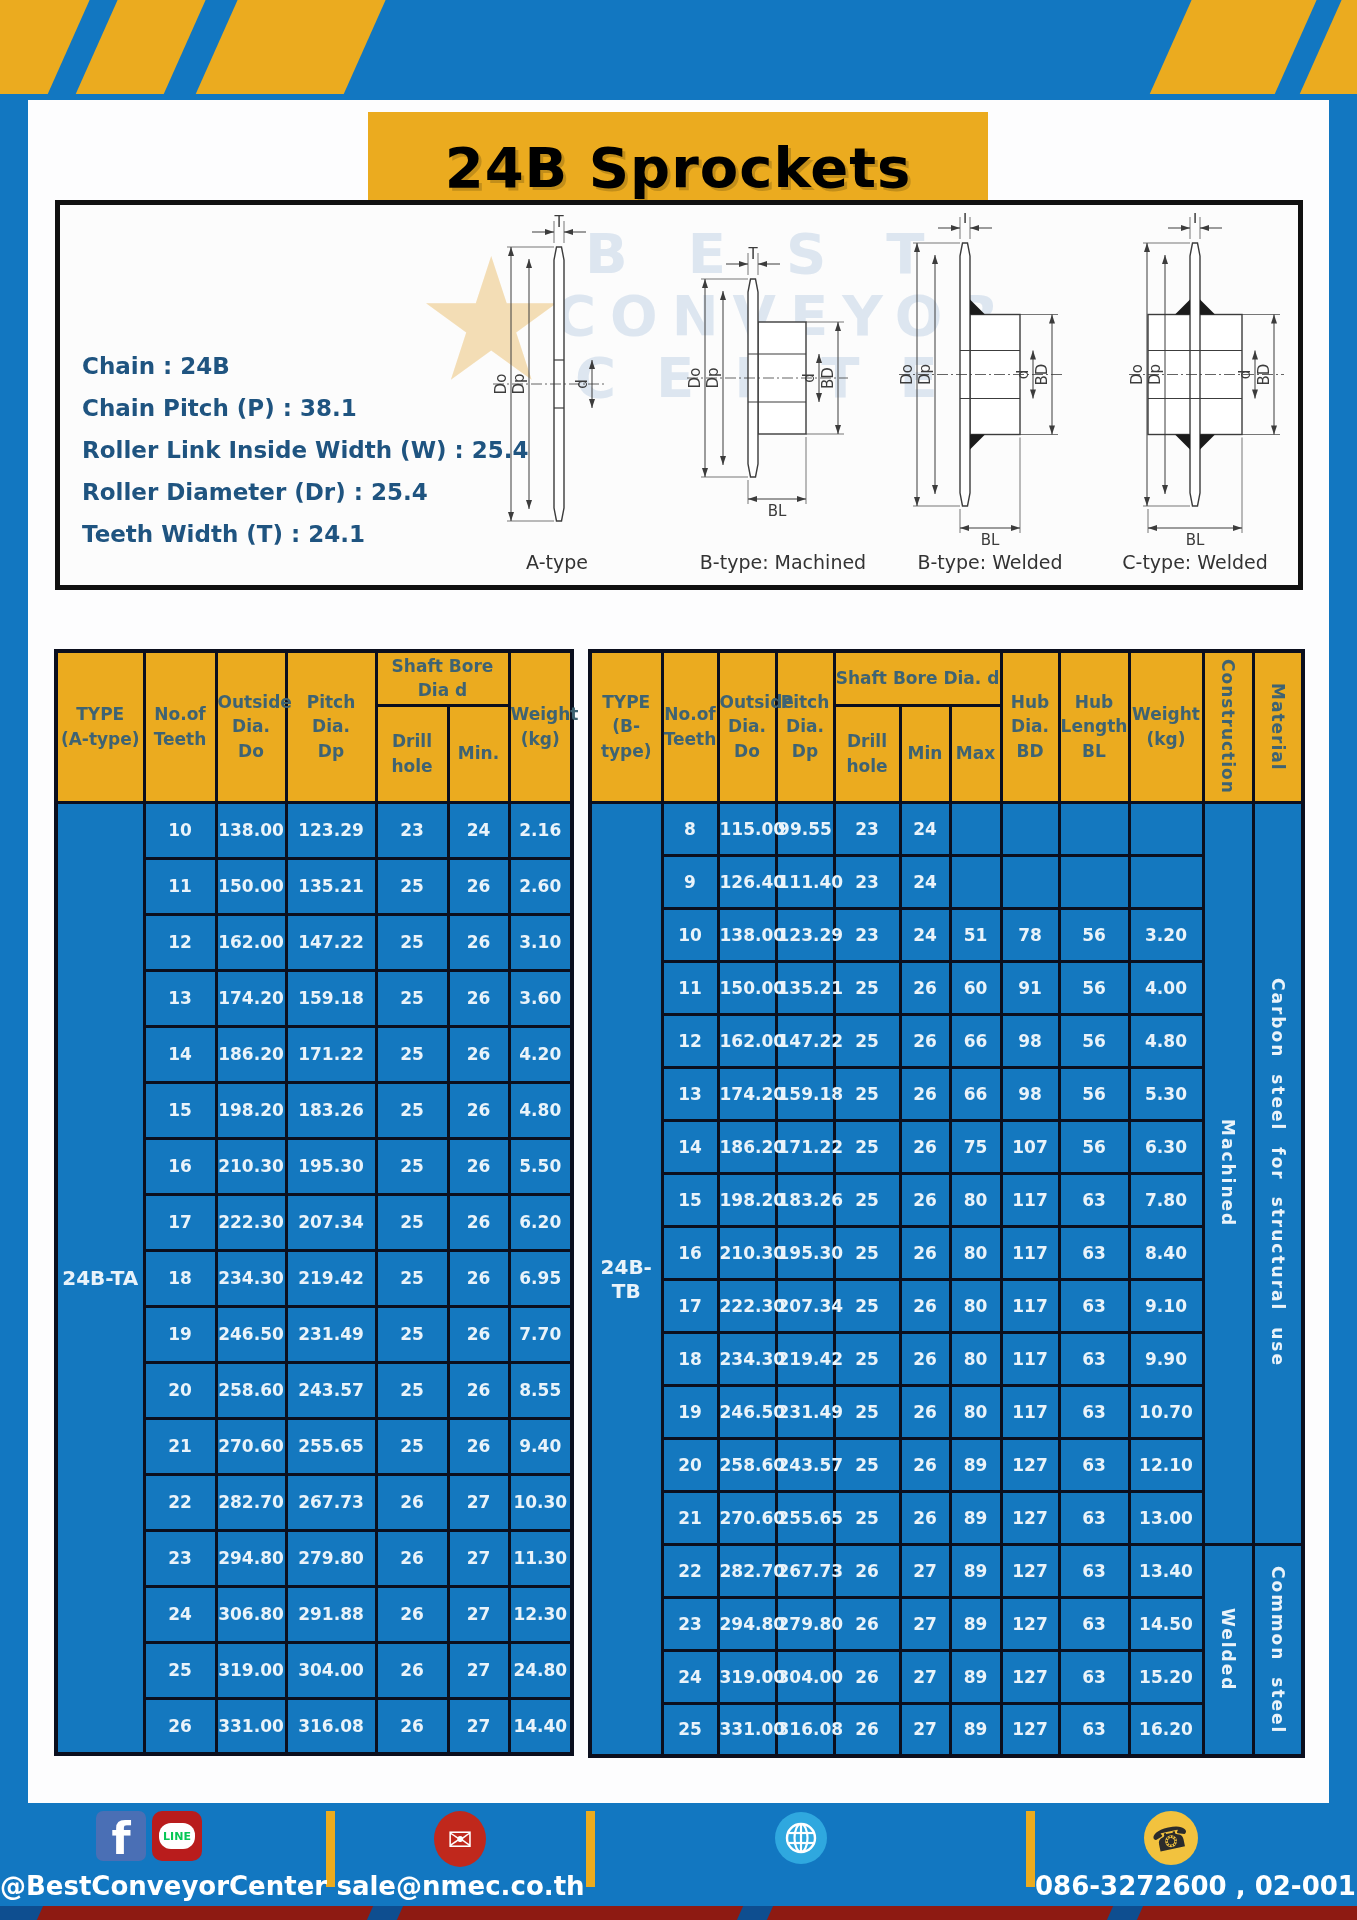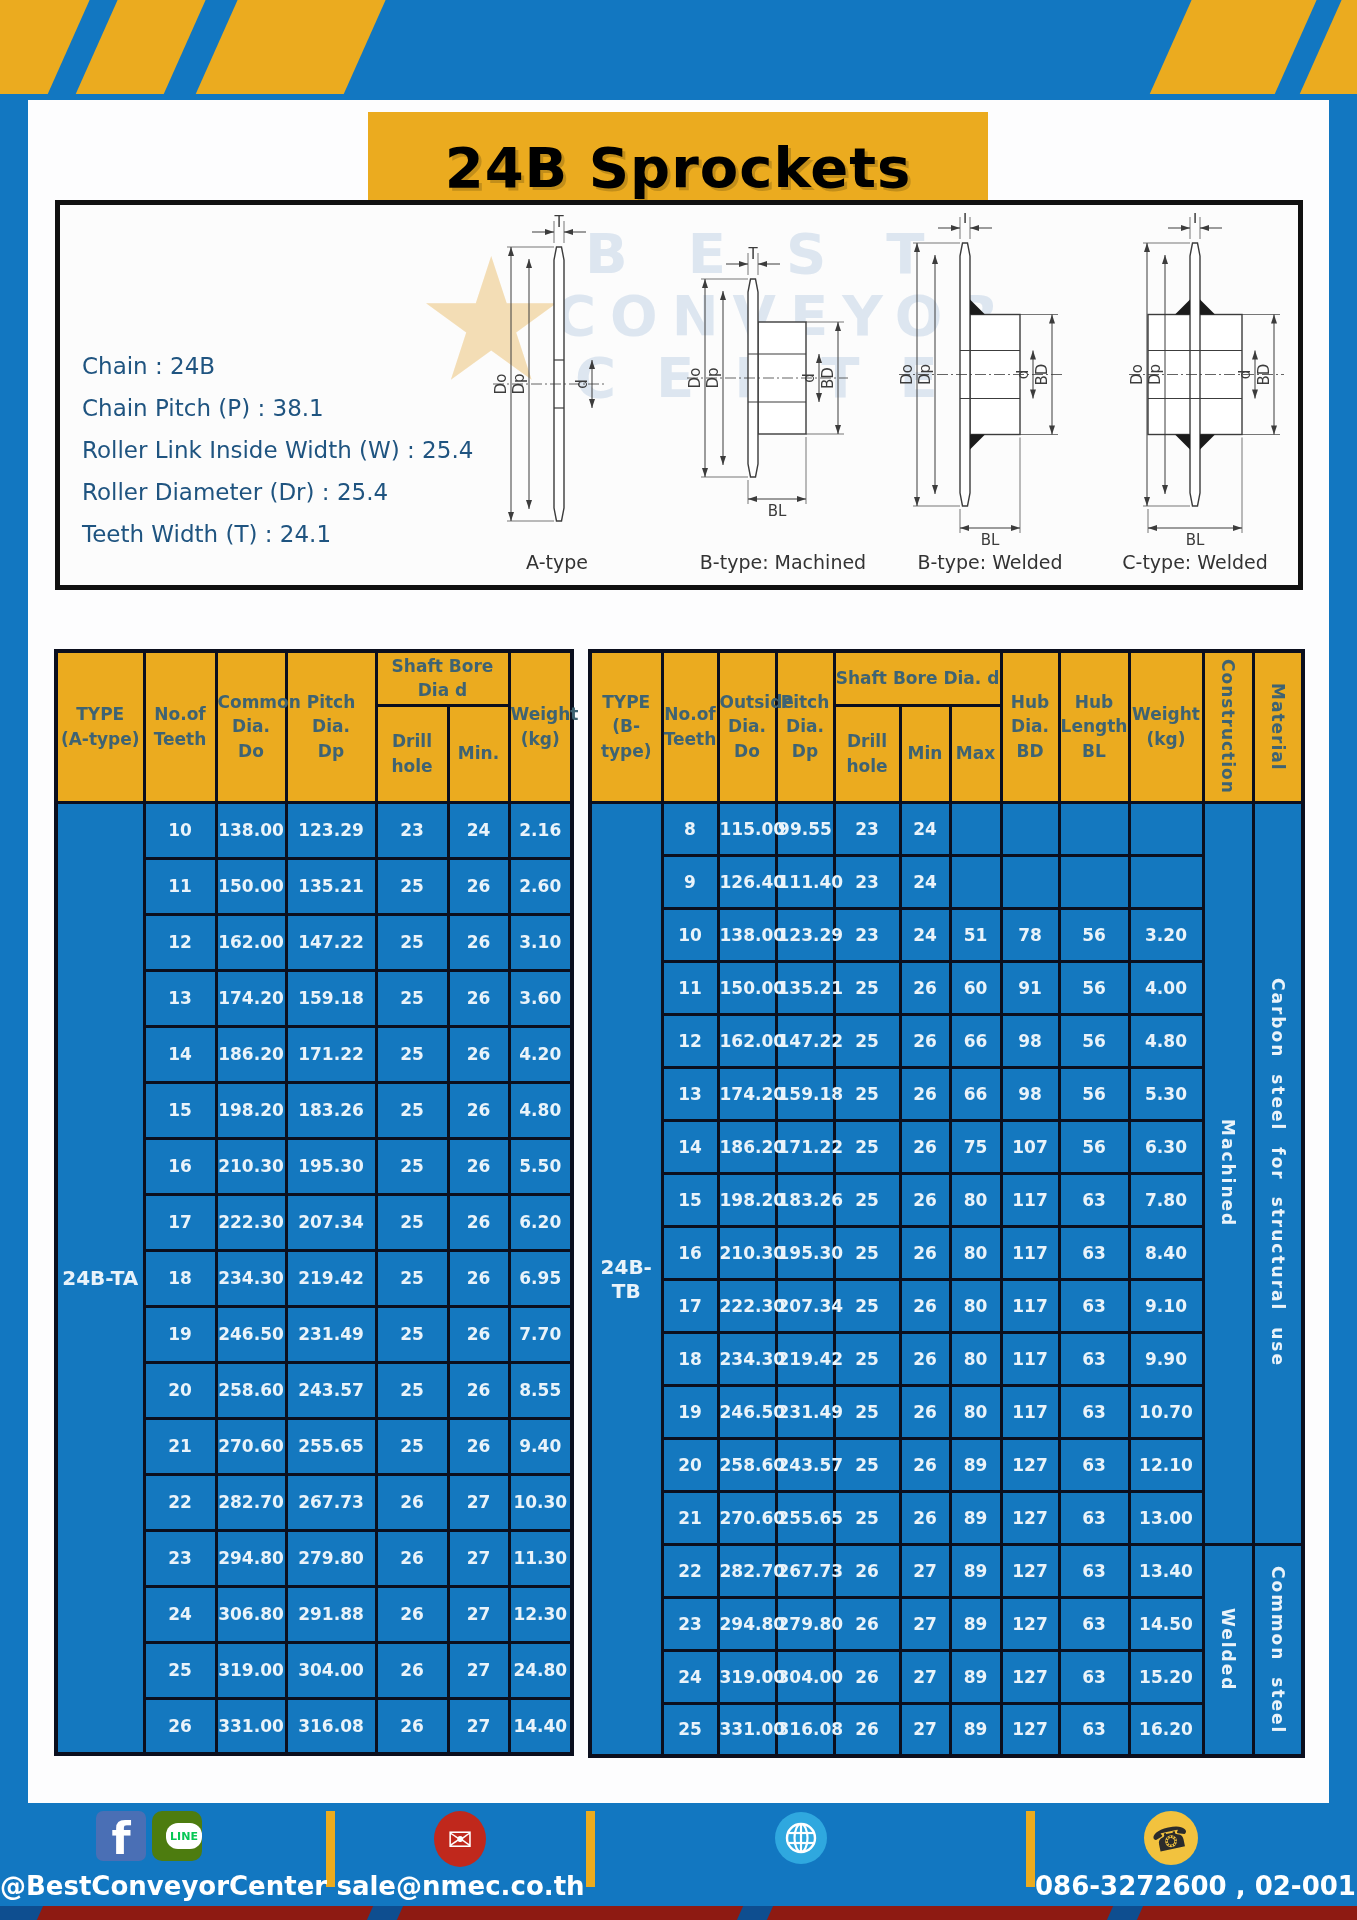--- a/index.html
+++ b/index.html
@@ -14,21 +14,21 @@
   .ystripe{position:absolute;top:-6px;height:100px;background:#EBAB1F;transform:skewX(-24deg);}
   
   .title-box{position:absolute;left:368px;top:112px;width:620px;height:110px;background:#EBAB1F;
     display:flex;align-items:center;justify-content:center;}
   .title-box span{font-size:56px;font-weight:bold;color:#000000;letter-spacing:1px;
     text-shadow:3px 3px 0 rgba(100,75,15,0.30);}
   
   .diagram-panel{position:absolute;left:55px;top:200px;width:1248px;height:390px;background:#FCFCFC;
     border:5px solid #111;box-sizing:border-box;}
   .spec-list{position:absolute;left:22px;top:140px;width:430px;}
-  .spec-line{font-size:23px;font-weight:normal;color:#1F5480;line-height:42px;white-space:nowrap;}
+  .spec-line{font-size:23px;font-weight:bold;color:#1F5480;line-height:42px;white-space:nowrap;}
   .watermark{position:absolute;left:495px;top:18px;width:640px;z-index:1;}
   .wm-line{font-weight:bold;color:#DDE6F0;line-height:62px;white-space:nowrap;}
   .wm-1{font-size:56px;letter-spacing:60px;margin-left:30px;}
   .wm-2{font-size:56px;letter-spacing:14px;}
   .wm-3{font-size:56px;letter-spacing:40px;margin-left:20px;}
   .wm-star{position:absolute;left:355px;top:30px;font-size:170px;color:#EDC57C;opacity:.55;z-index:1;line-height:170px;}
   .diagram-svg{position:absolute;top:8px;z-index:2;}
   .diagram-label{position:absolute;top:346px;width:240px;text-align:center;font-size:19px;color:#333;z-index:3;}
   
   table{border-collapse:collapse;table-layout:fixed;background:#1478BF;position:absolute;
@@ -45,21 +45,21 @@
   .type-cell{font-size:20px;}
   .vert-cell{writing-mode:vertical-rl;letter-spacing:2px;word-spacing:8px;font-size:17px;}
   th.vert-cell{letter-spacing:1px;word-spacing:0;}
   
   .footer{position:absolute;left:0;bottom:0;width:1357px;height:117px;background:#1277C1;}
   .f-divider{position:absolute;top:8px;width:9px;height:76px;background:#EBAB1F;}
   .f-text{position:absolute;top:68px;font-size:26px;font-weight:bold;color:#FFFFFF;text-align:center;white-space:nowrap;}
   .f-icon{position:absolute;top:8px;}
   .fb-icon{width:50px;height:50px;background:#4A6FB5;border-radius:7px;display:flex;align-items:flex-end;justify-content:center;overflow:hidden;}
   .fb-icon span{color:#fff;font-weight:bold;font-size:44px;line-height:44px;}
-  .line-icon{width:50px;height:50px;background:#4d7c0f;border-radius:10px;display:flex;align-items:center;justify-content:flex-end;}
+  .line-icon{width:50px;height:50px;background:#b91c1c;border-radius:10px;display:flex;align-items:center;justify-content:center;}
   .line-bubble{width:36px;height:26px;background:#fff;border-radius:12px;display:flex;align-items:center;justify-content:center;}
   .line-bubble span{color:#06C755;font-weight:bold;font-size:11px;letter-spacing:0;}
   .mail-icon{width:52px;height:56px;background:#C0281C;border-radius:50%;display:flex;align-items:center;justify-content:center;}
   .mail-icon span{color:#fff;font-size:30px;}
   .globe-icon{width:54px;height:54px;}
   .phone-icon{width:54px;height:54px;background:#F2C23E;border-radius:50%;display:flex;align-items:center;justify-content:center;}
   .phone-icon span{color:#2b2b2b;font-size:30px;transform:rotate(-12deg);}
   .bottom-strip{position:absolute;left:0;bottom:0;width:1357px;height:14px;background:#0E4E90;overflow:hidden;}
   .red-seg{position:absolute;top:0;height:14px;background:#8E1A12;transform:skewX(-24deg);}
 </style>
@@ -265,21 +265,21 @@
     <col style="width:72px">
       <col style="width:61px">
       <col style="width:63px">
   </colgroup>
   <thead>
     <tr class="thr1">
       <th rowspan="2">TYPE
 (A-type)</th>
       <th rowspan="2">No.of
 Teeth</th>
-      <th rowspan="2">Common
+      <th rowspan="2">Outside
 Dia.
 Do</th>
       <th rowspan="2">Pitch Dia.
 Dp</th>
       <th colspan="2">Shaft Bore Dia d</th>
       <th rowspan="2">Weight
 (kg)</th>
     </tr>
     <tr class="thr2">
       <th>Drill hole</th>

